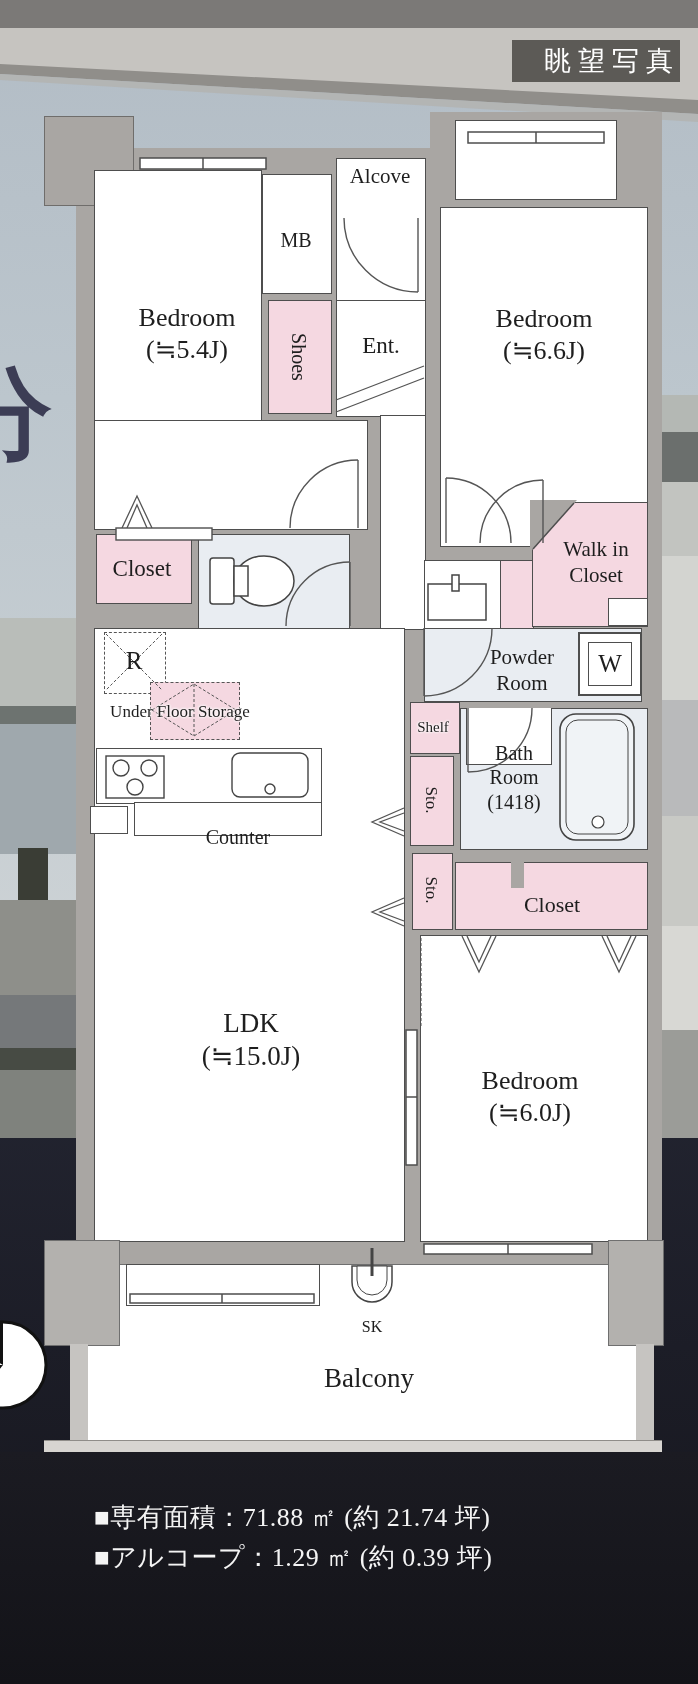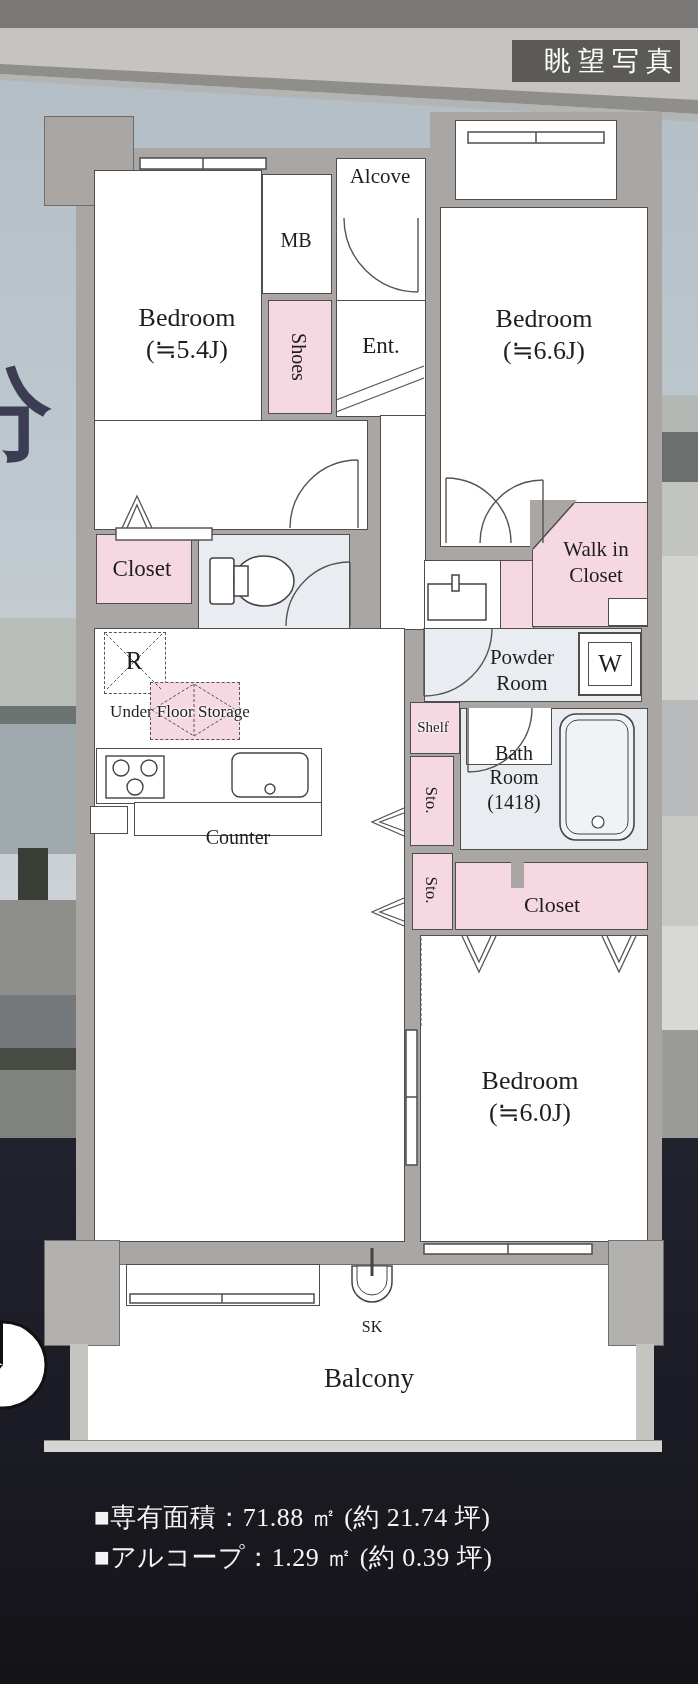--- a/index.html
+++ b/index.html
@@ -239,20 +239,24 @@
       <div>(≒5.4J)</div>
     </div>
     <div class="lb" style="left:544px;top:335px;font-size:26px;">
       <div>Bedroom</div>
       <div>(≒6.6J)</div>
     </div>
     <div class="lb" style="left:142px;top:569px;font-size:23px;">Closet</div>
     <div class="lb" style="left:134px;top:661px;font-size:25px;">R</div>
     <div class="lb glow" style="left:180px;top:712px;font-size:17px;">Under Floor Storage</div>
     <div class="lb" style="left:238px;top:817px;font-size:20px;margin-top:20px;">Counter</div>
+    <div class="lb" style="left:251px;top:1040px;font-size:27px;">
+      <div>LDK</div>
+      <div>(≒15.0J)</div>
+    </div>
     <div class="lb" style="left:596px;top:563px;font-size:21px;">
       <div>Walk in</div>
       <div>Closet</div>
     </div>
     <div class="lb" style="left:522px;top:671px;font-size:21px;">
       <div>Powder</div>
       <div>Room</div>
     </div>
     <div class="lb glow" style="left:433px;top:727px;font-size:15px;">Shelf</div>
     <div class="lb v" style="left:431px;top:800px;font-size:17px;">Sto.</div>

